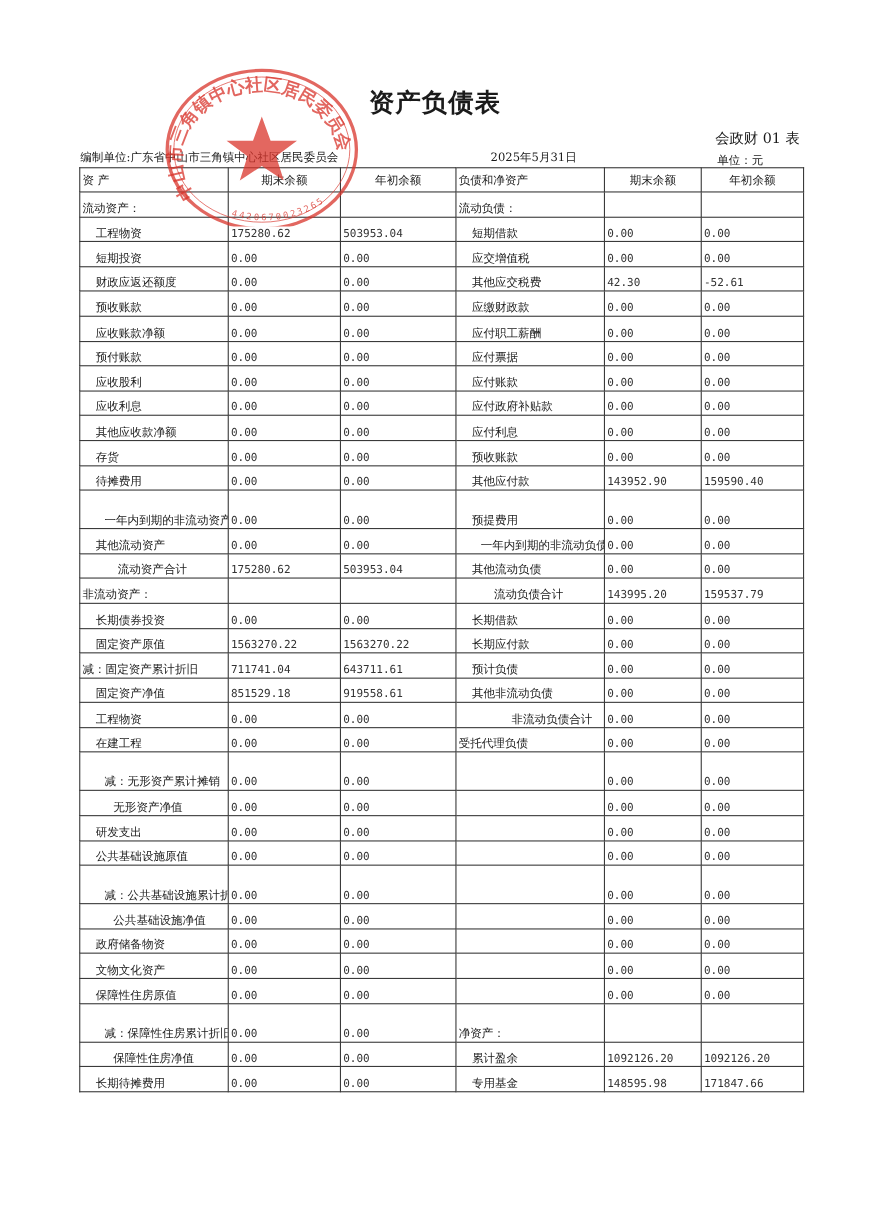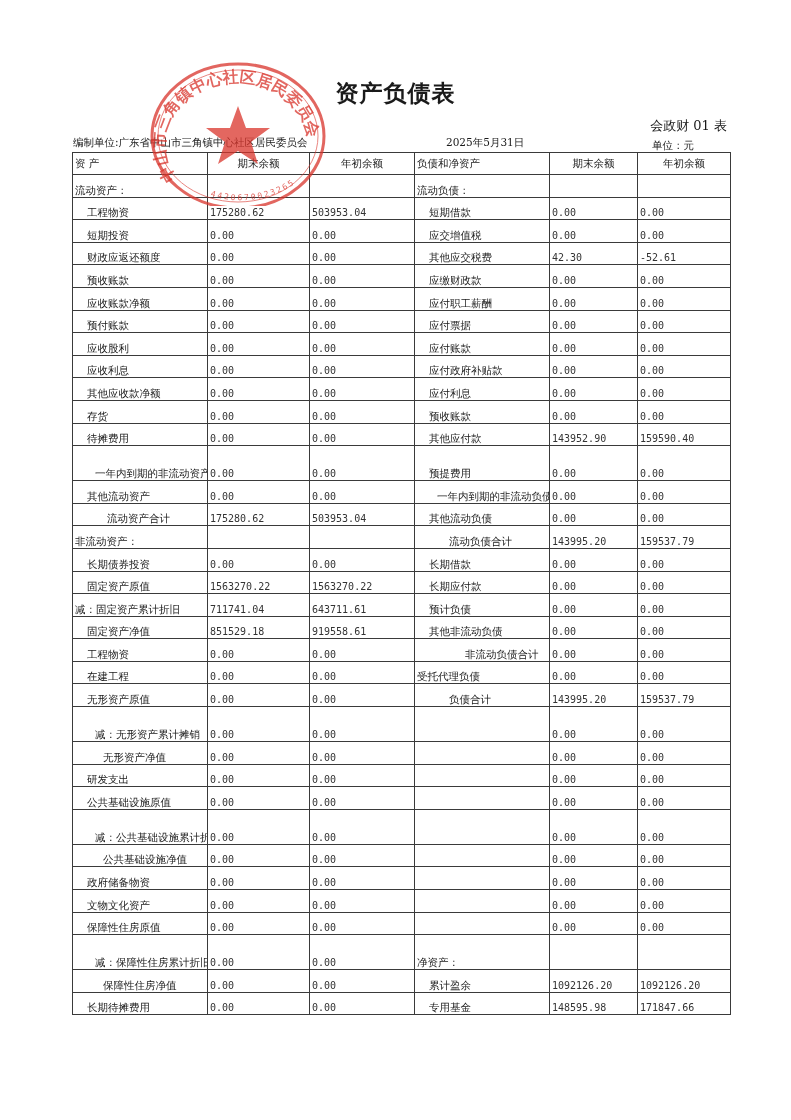--- a/index.html
+++ b/index.html
@@ -228,28 +228,20 @@
         <td class="num">0.00</td>
       </tr>
       <tr>
         <td class="lab i1">在建工程</td>
         <td class="num">0.00</td>
         <td class="num">0.00</td>
         <td class="lab sec">受托代理负债</td>
         <td class="num">0.00</td>
         <td class="num">0.00</td>
       </tr>
-      <tr>
-        <td class="lab i1">无形资产原值</td>
-        <td class="num">0.00</td>
-        <td class="num">0.00</td>
-        <td class="lab tot">负债合计</td>
-        <td class="num">143995.20</td>
-        <td class="num">159537.79</td>
-      </tr>
       <tr class="tall">
         <td class="lab wrap">减：无形资产累计摊销</td>
         <td class="num">0.00</td>
         <td class="num">0.00</td>
         <td class="lab i1"></td>
         <td class="num">0.00</td>
         <td class="num">0.00</td>
       </tr>
       <tr>
         <td class="lab i2">无形资产净值</td>

